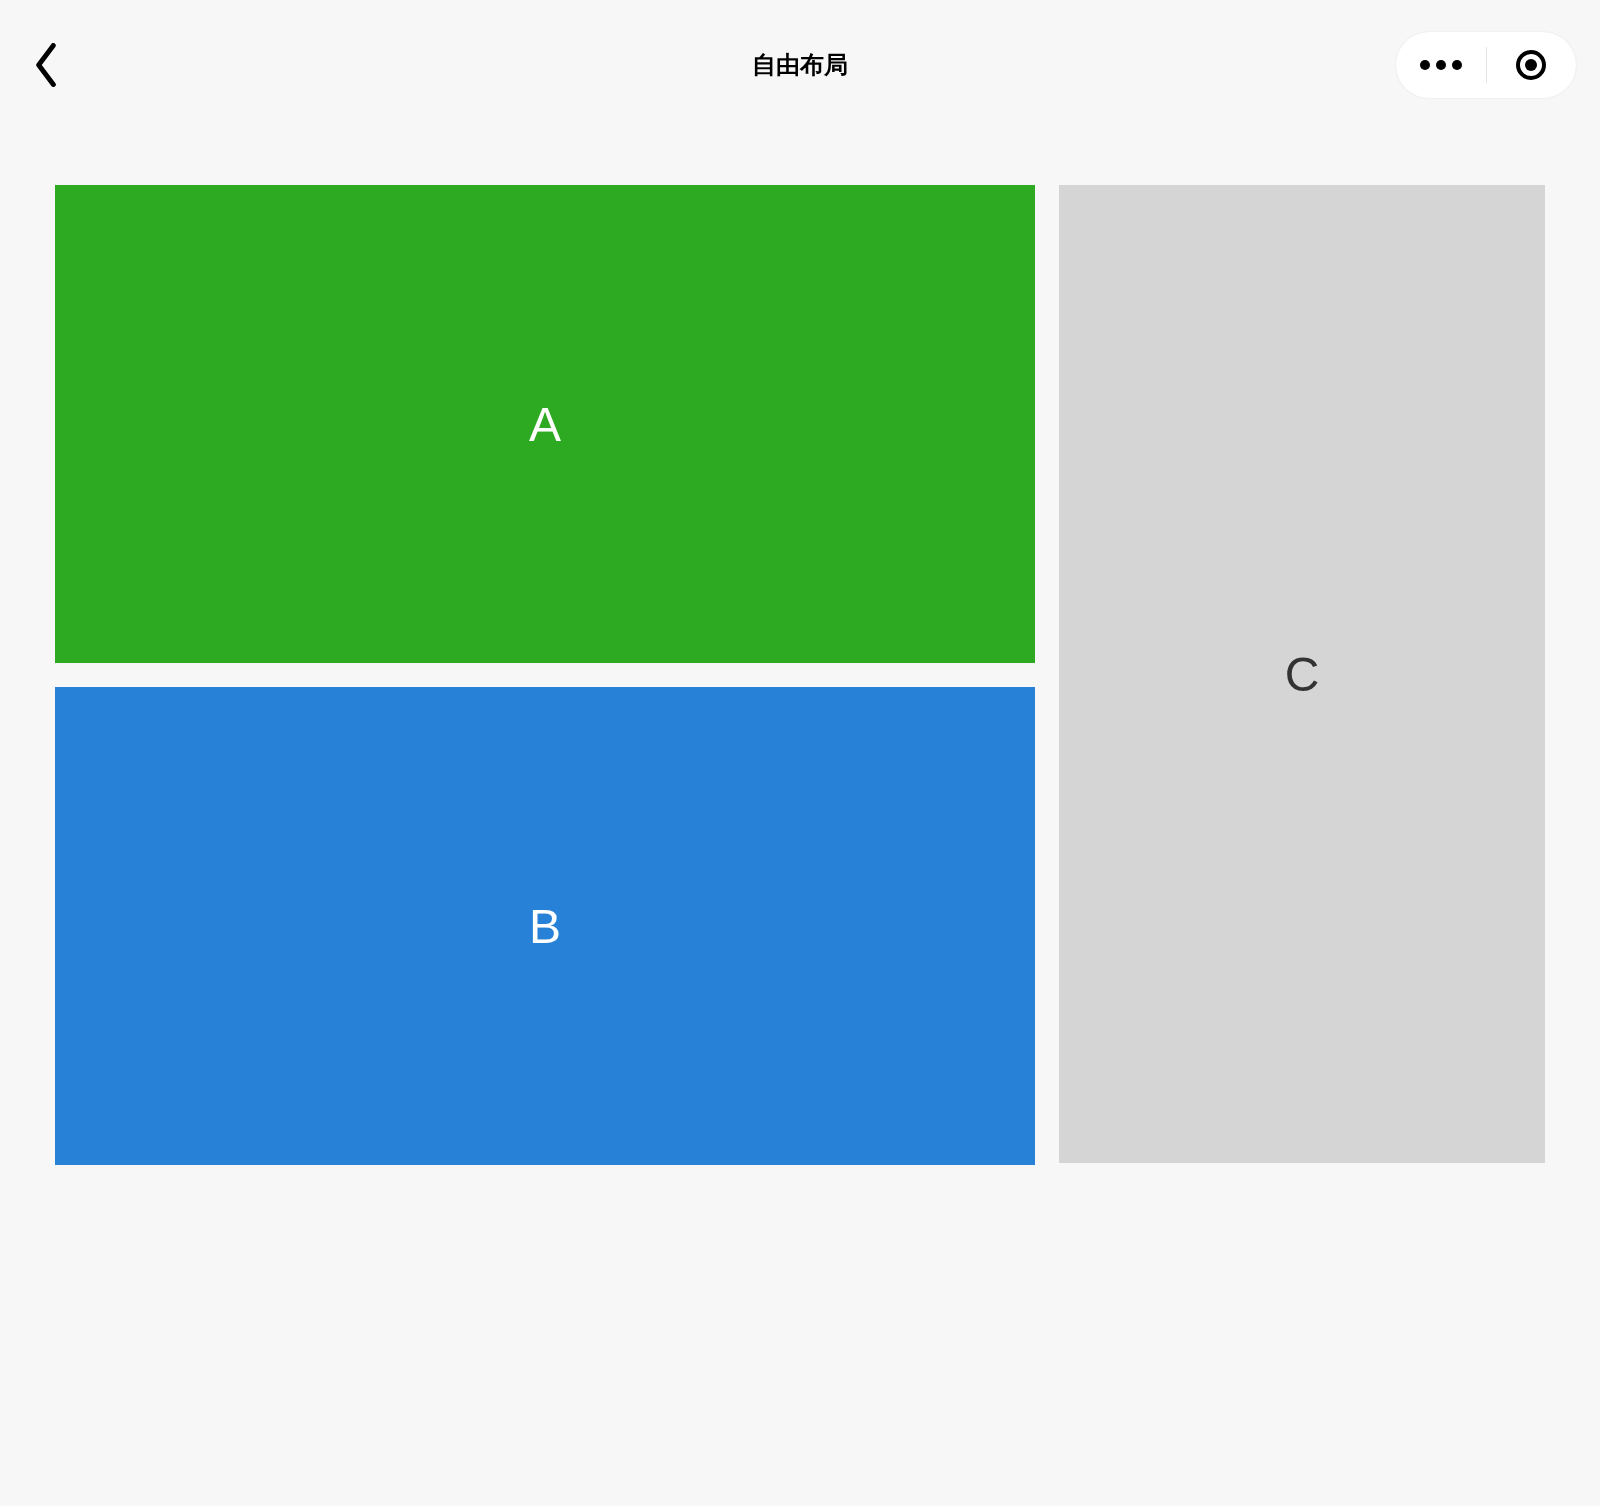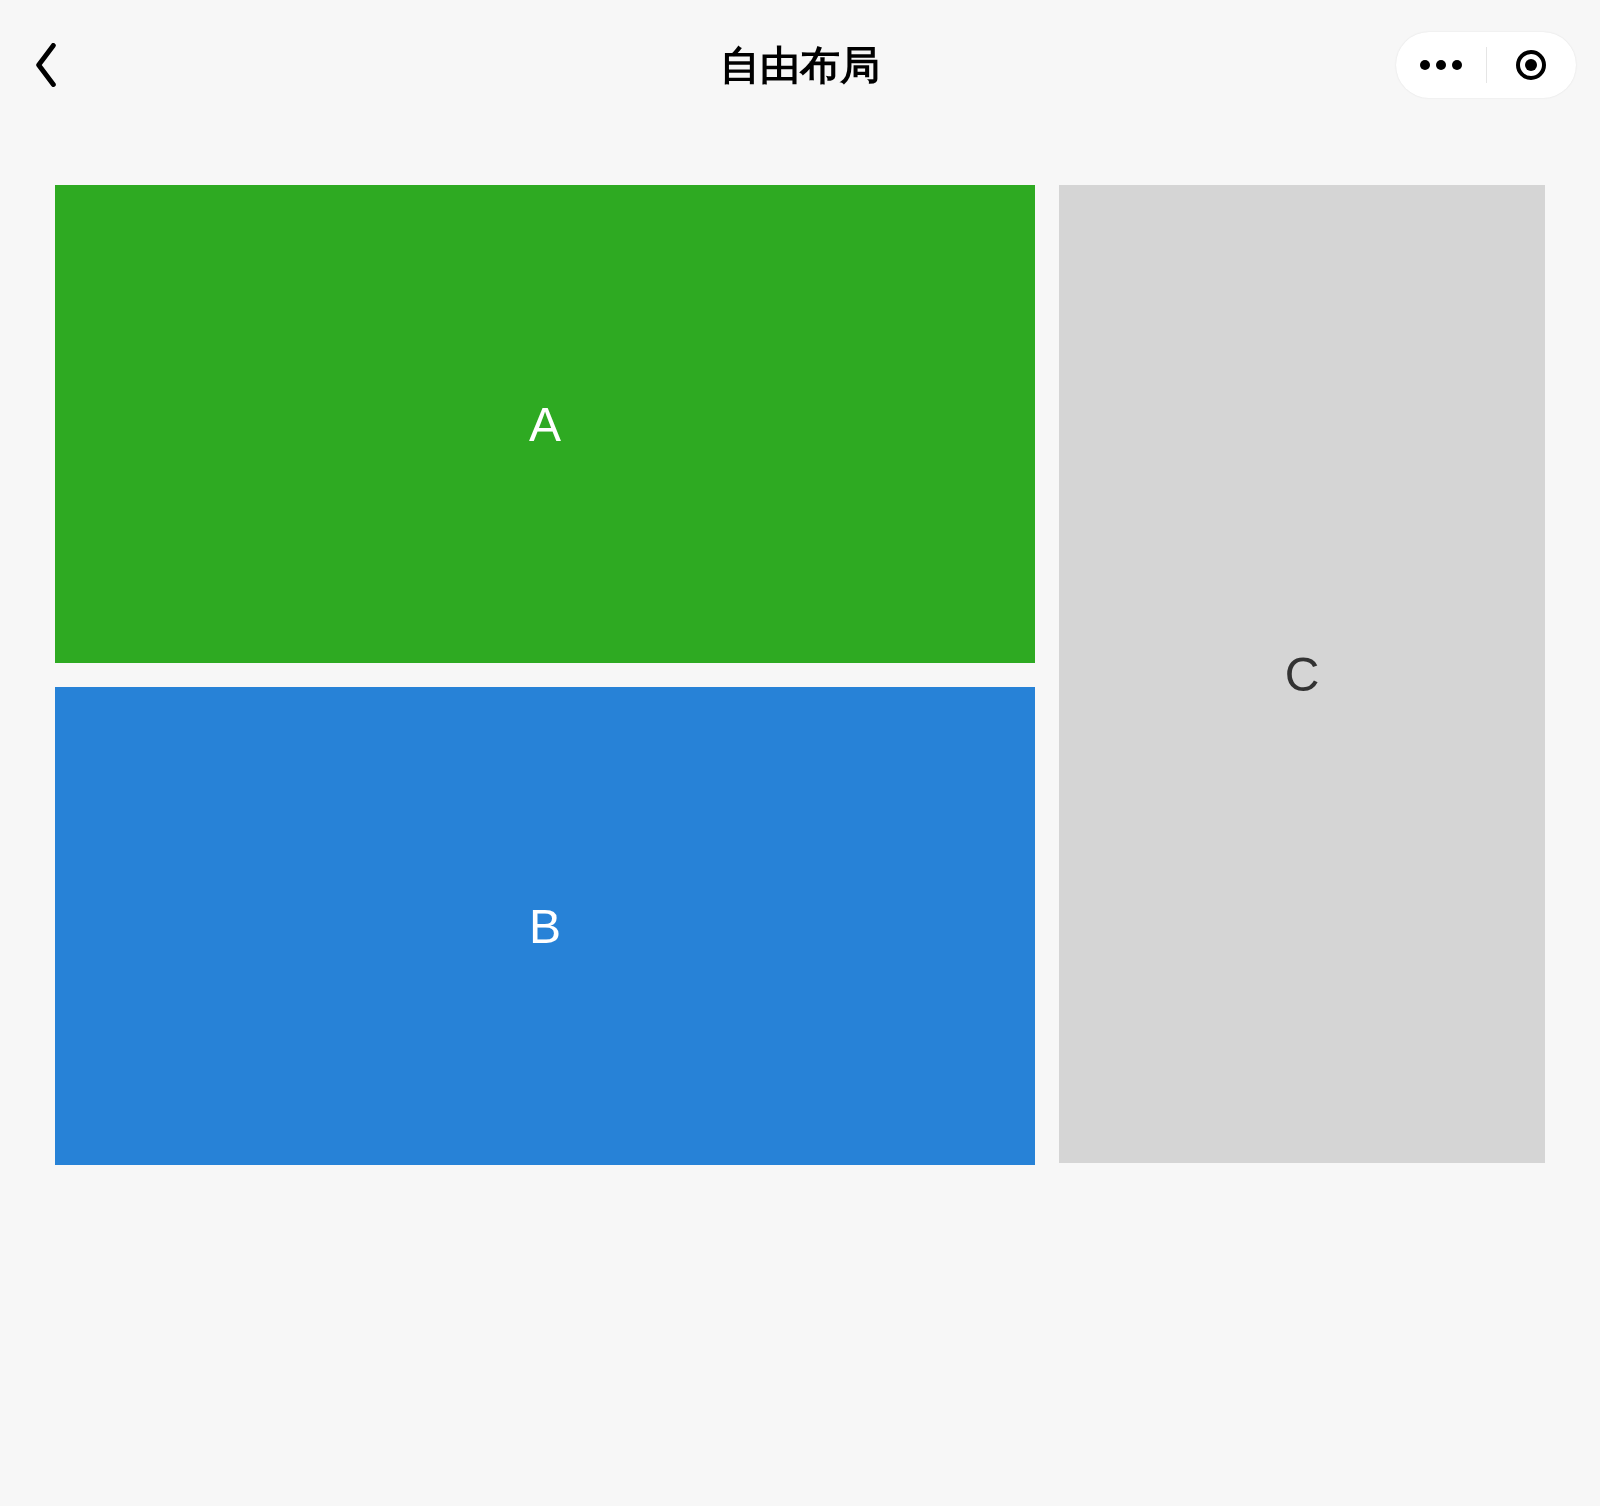--- a/index.html
+++ b/index.html
@@ -37,21 +37,21 @@
       justify-content: center;
       cursor: pointer;
     }
     
     .back-button svg {
       width: 28px;
       height: 44px;
     }
     
     .page-title {
-      font-size: 40px;
+      font-size: 24px;
       font-weight: 700;
       color: #000;
     }
     
     .capsule {
       position: absolute;
       right: 24px;
       top: 50%;
       transform: translateY(-50%);
       width: 180px;

